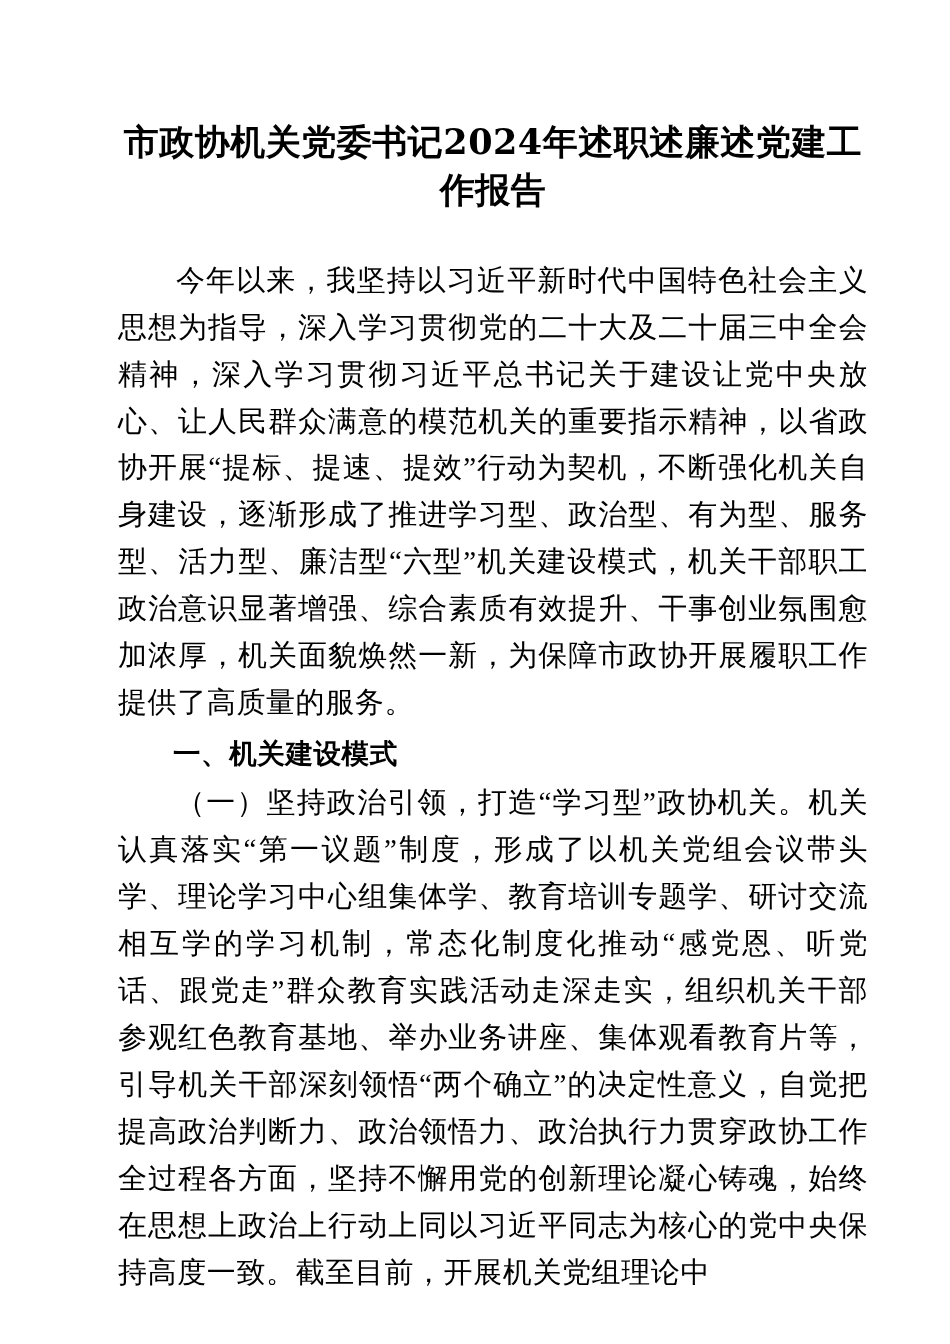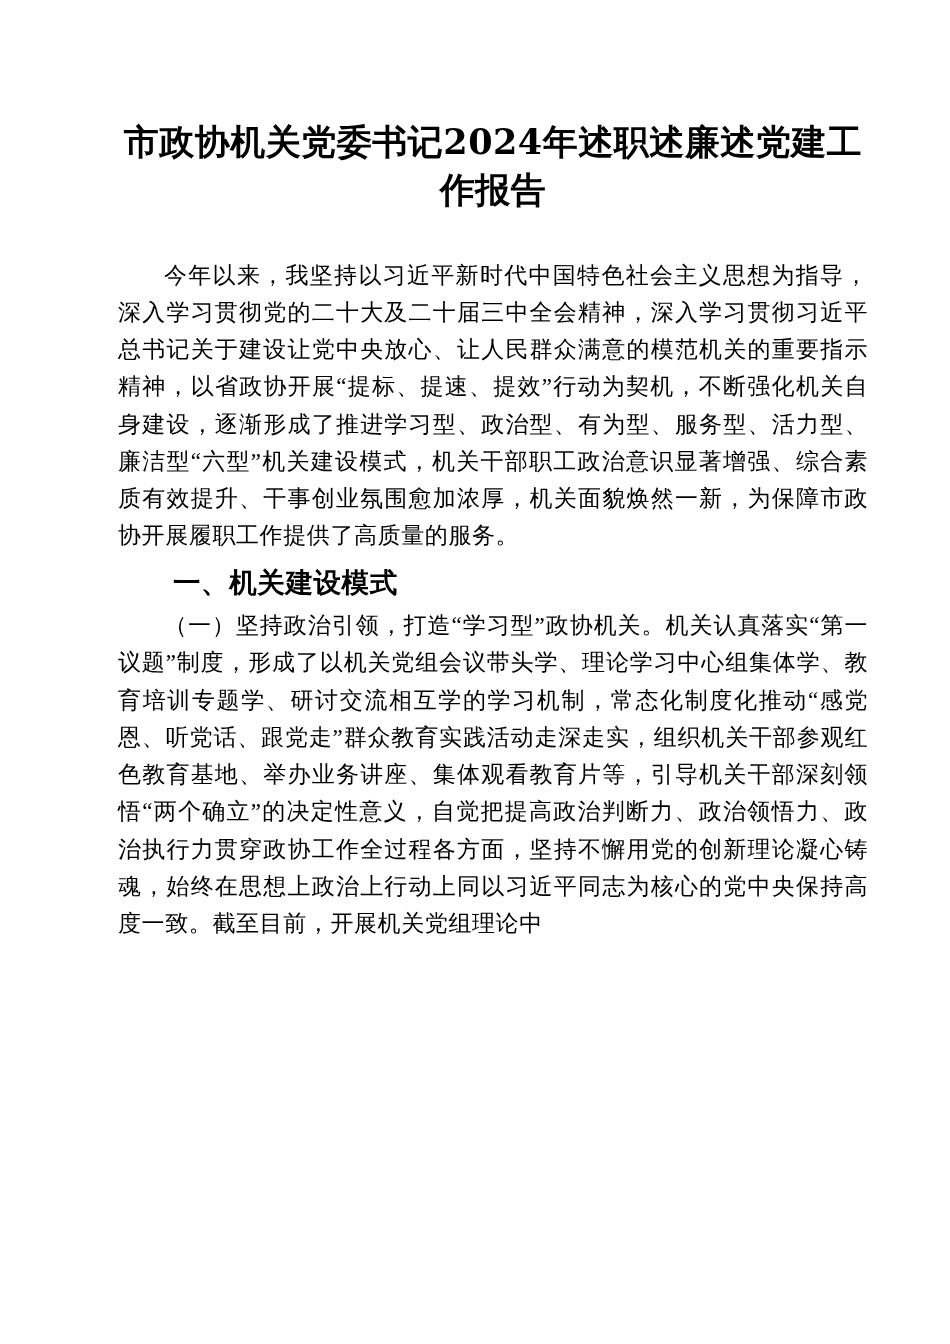--- a/index.html
+++ b/index.html
@@ -25,21 +25,21 @@
     font-family: "DejaVu Serif", "Liberation Serif", serif;
     font-weight: bold;
     font-size: 35px;
     line-height: 1.38;
     text-align: center;
     letter-spacing: 0.5px;
     margin: 0 0 42px 0;
     color: #000;
   }
   .para {
-    font-size: 23px;
+    font-size: 29px;
     line-height: 1.62;
     text-align: justify;
     text-justify: inter-ideograph;
     text-indent: 2em;
     margin: 0 0 2px 0;
     letter-spacing: 0.6px;
     color: #000;
   }
   .heading {
     font-size: 27.5px;

